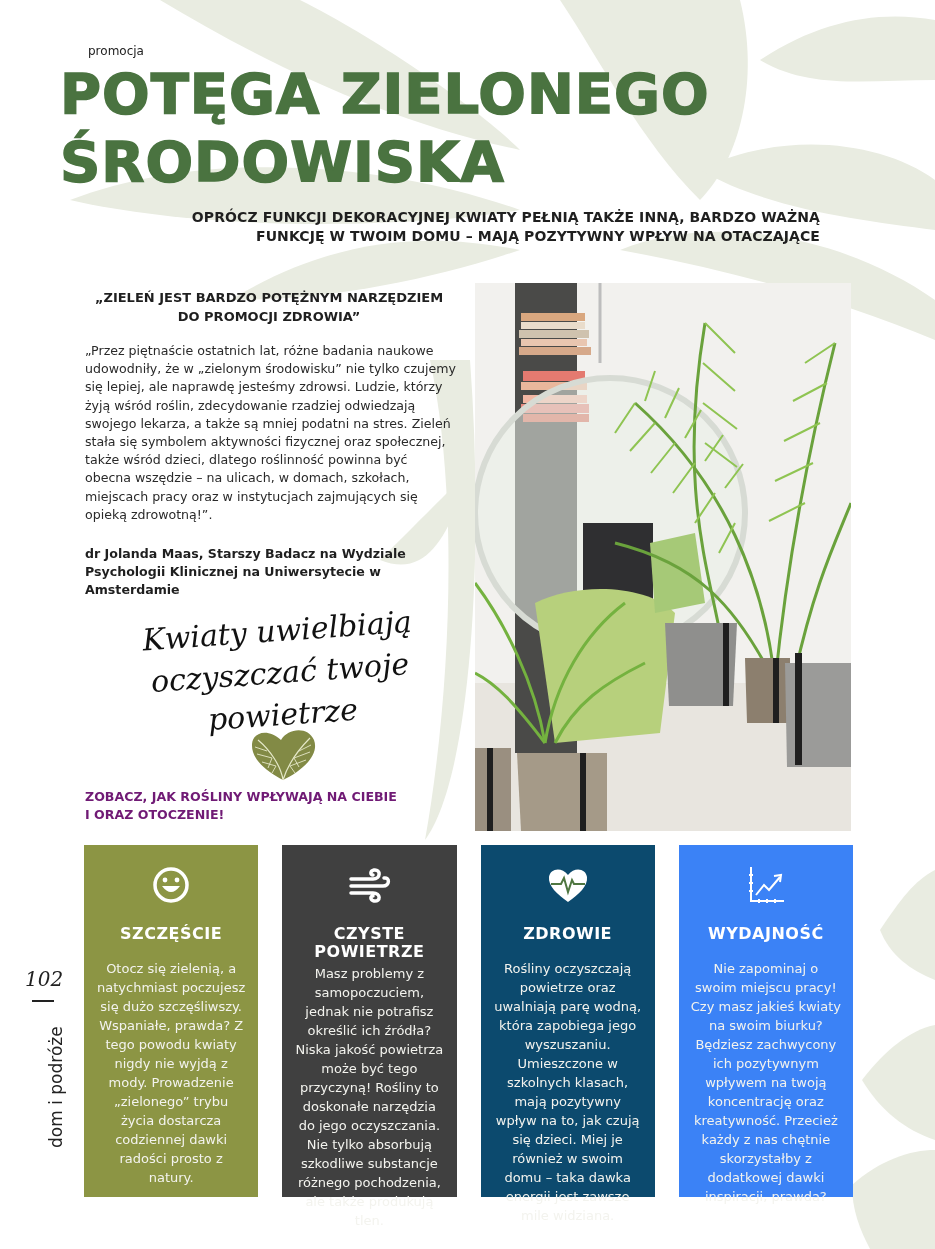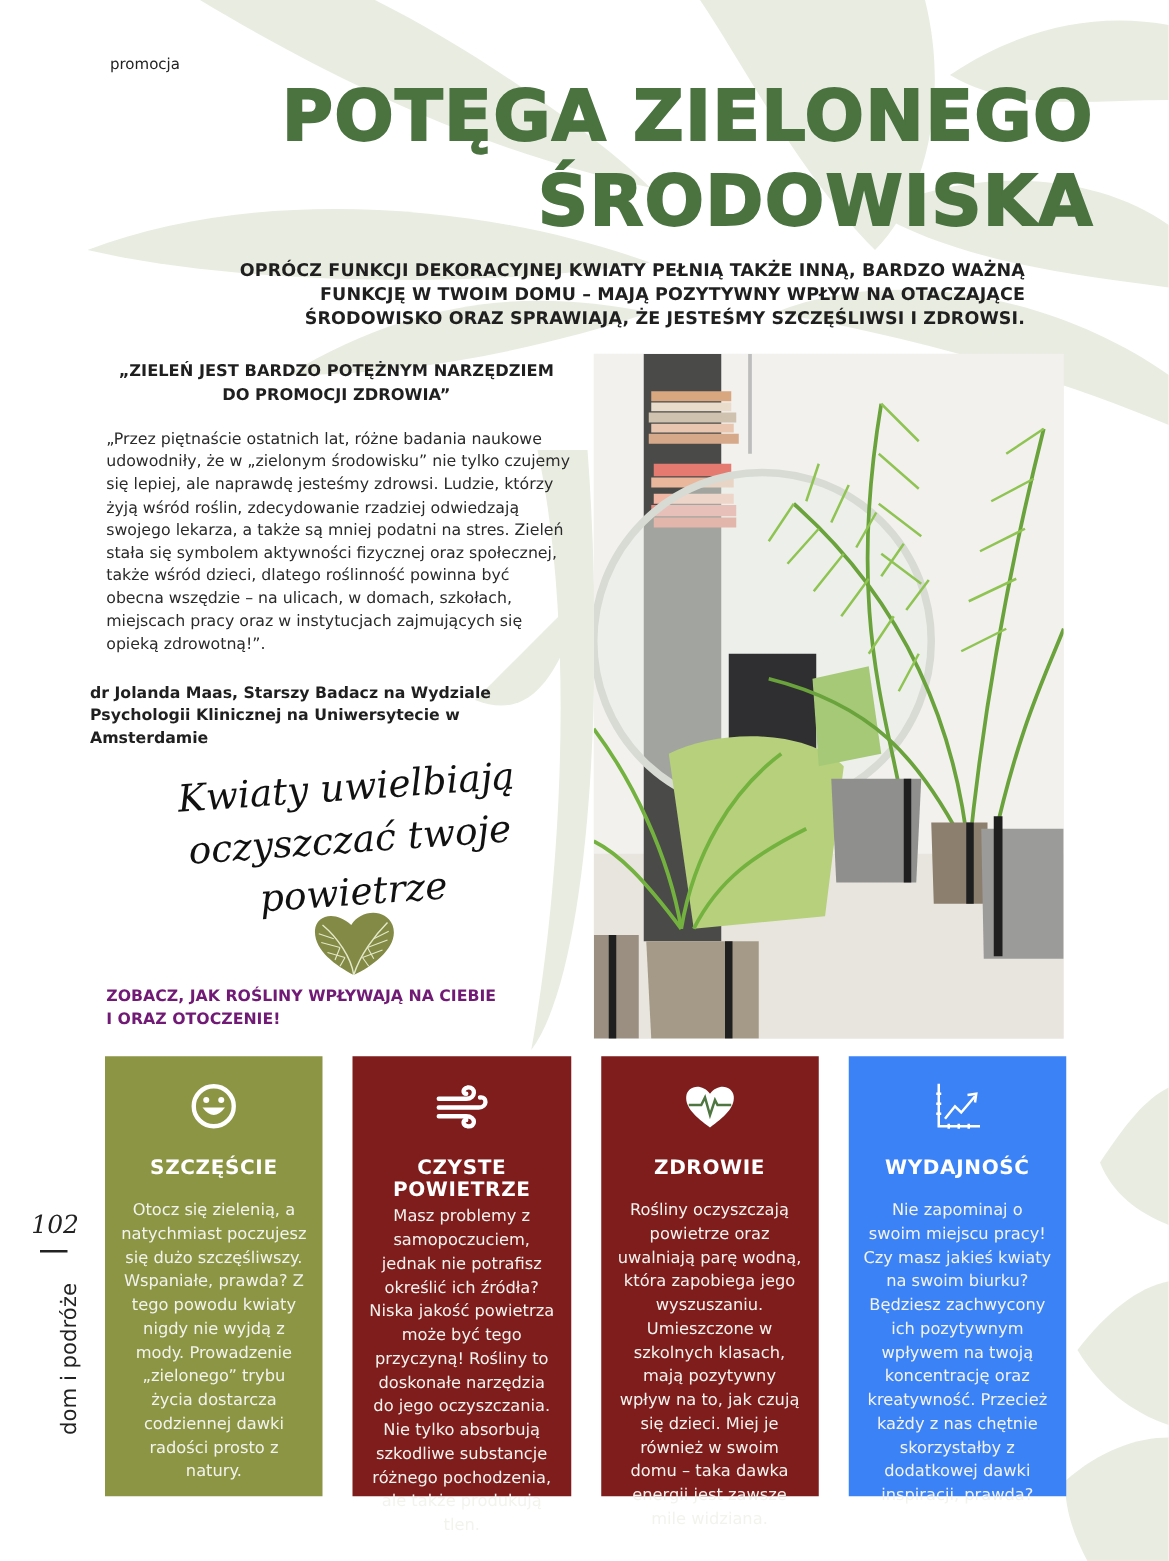--- a/index.html
+++ b/index.html
@@ -4,34 +4,34 @@
 <style>
   * { box-sizing: border-box; margin: 0; padding: 0; }
   html, body { width: 935px; height: 1249px; background: #ffffff; overflow: hidden; }
   body { position: relative; font-family: "DejaVu Sans", sans-serif; color: #1e1e1e; }
 
   .bg-leaves { position: absolute; inset: 0; z-index: 0; }
   .layer { position: absolute; z-index: 1; }
 
   .promo { left: 88px; top: 44px; font-size: 12px; color: #222; font-family: "DejaVu Sans", sans-serif; }
 
-  .title { left: 60px; top: 60px; width: 815px; text-align: right; color: #4a7340;
+  .title { left: 60px; top: 60px; width: 815px; text-align: left; color: #4a7340;
            font-family: "DejaVu Sans", sans-serif; font-weight: 900; font-size: 56px;
            line-height: 68px; letter-spacing: 1px; -webkit-text-stroke: 1.5px #4a7340; }
 
   .lead { left: 130px; top: 208px; width: 690px; text-align: right; font-size: 14px;
           line-height: 19px; font-weight: bold; color: #1f1f1f; letter-spacing: 0.1px; }
 
   .quote-head { left: 82px; top: 288px; width: 374px; text-align: center; font-size: 13px;
                 line-height: 19px; font-weight: bold; color: #1f1f1f; }
 
   .quote-body { left: 85px; top: 342px; width: 372px; font-size: 12.6px; line-height: 18.2px;
                 font-family: "DejaVu Sans", sans-serif; color: #2a2a2a; }
 
-  .author { left: 72px; top: 545px; width: 372px; font-size: 12.6px; line-height: 18.2px; font-weight: bold; color: #1f1f1f; }
+  .author { left: 85px; top: 545px; width: 372px; font-size: 12.6px; line-height: 18.2px; font-weight: bold; color: #1f1f1f; }
 
   .script { left: 95px; top: 610px; width: 370px; text-align: center; font-family: "DejaVu Serif", serif;
             font-style: italic; font-size: 30px; line-height: 42px; color: #111; transform: rotate(-4deg); }
 
   .heart { left: 248px; top: 726px; width: 70px; height: 56px; }
 
   .cta { left: 85px; top: 788px; width: 380px; font-size: 12.6px; line-height: 18px; font-weight: bold; color: #701a75; }
 
   .photo { left: 475px; top: 283px; width: 376px; height: 548px; overflow: hidden; background: #efefec; }
 
@@ -69,21 +69,20 @@
 <div class="layer promo">promocja</div>
 
 <div class="layer title">
   <div>POTĘGA ZIELONEGO</div>
   <div>ŚRODOWISKA</div>
 </div>
 
 <div class="layer lead">
   <div>OPRÓCZ FUNKCJI DEKORACYJNEJ KWIATY PEŁNIĄ TAKŻE INNĄ, BARDZO WAŻNĄ</div>
   <div>FUNKCJĘ W TWOIM DOMU – MAJĄ POZYTYWNY WPŁYW NA OTACZAJĄCE</div>
-  <div>ŚRODOWISKO ORAZ SPRAWIAJĄ, ŻE JESTEŚMY SZCZĘŚLIWSI I ZDROWSI.</div>
 </div>
 
 <div class="layer quote-head">
   <div>„ZIELEŃ JEST BARDZO POTĘŻNYM NARZĘDZIEM</div>
   <div>DO PROMOCJI ZDROWIA”</div>
 </div>
 
 <p class="layer quote-body">„Przez piętnaście ostatnich lat, różne badania naukowe udowodniły, że w „zielonym środowisku” nie tylko czujemy się lepiej, ale naprawdę jesteśmy zdrowsi. Ludzie, którzy żyją wśród roślin, zdecydowanie rzadziej odwiedzają swojego lekarza, a także są mniej podatni na stres. Zieleń stała się symbolem aktywności fizycznej oraz społecznej, także wśród dzieci, dlatego roślinność powinna być obecna wszędzie – na ulicach, w domach, szkołach, miejscach pracy oraz w instytucjach zajmujących się opieką zdrowotną!”.</p>
 
 <p class="layer author">dr Jolanda Maas, Starszy Badacz na Wydziale Psychologii Klinicznej na Uniwersytecie w Amsterdamie</p>
@@ -182,35 +181,35 @@
         <circle cx="20" cy="20" r="16" fill="none" stroke="#fff" stroke-width="3.5"></circle>
         <circle cx="14" cy="15" r="2.4" fill="#fff"></circle>
         <circle cx="26" cy="15" r="2.4" fill="#fff"></circle>
         <path d="M11 21 Q 20 33, 29 21 Z" fill="#fff"></path>
       </svg>
     </div>
     <div class="heading">SZCZĘŚCIE</div>
     <div class="text">Otocz się zielenią, a natychmiast poczujesz się dużo szczęśliwszy. Wspaniałe, prawda? Z tego powodu kwiaty nigdy nie wyjdą z mody. Prowadzenie „zielonego” trybu życia dostarcza codziennej dawki radości prosto z natury.</div>
   </div>
 
-  <div class="card two-line" style="background:#7f1d1d;">
+  <div class="card two-line" style="background:#404040;">
     <div class="icon">
       <svg width="44" height="40" viewBox="0 0 44 40">
         <g stroke="#fff" stroke-width="3.5" fill="none" stroke-linecap="round">
           <path d="M4 14 L 26 14 C 34 14, 34 4, 27 5 C 23 6, 23 10, 26 10"></path>
           <path d="M4 21 L 36 21 C 43 21, 43 12, 37 13"></path>
           <path d="M4 28 L 26 28 C 34 28, 34 37, 27 36 C 23 35, 23 31, 26 31"></path>
         </g>
       </svg>
     </div>
     <div class="heading" style="width:120px;margin-left:auto;margin-right:auto;">CZYSTE POWIETRZE</div>
     <div class="text">Masz problemy z samopoczuciem, jednak nie potrafisz określić ich źródła? Niska jakość powietrza może być tego przyczyną! Rośliny to doskonałe narzędzia do jego oczyszczania. Nie tylko absorbują szkodliwe substancje różnego pochodzenia, ale także produkują tlen.</div>
   </div>
 
-  <div class="card" style="background:#7f1d1d;">
+  <div class="card" style="background:#0c4a6e;">
     <div class="icon">
       <svg width="42" height="38" viewBox="0 0 42 38">
         <path d="M21 36 C 10 28, 1 20, 2 11 C 3 3, 14 0, 21 9 C 28 0, 39 3, 40 11 C 41 20, 32 28, 21 36 Z" fill="#fff"></path>
         <path d="M4 18 L 14 18 L 17 12 L 21 26 L 25 14 L 27 18 L 38 18" stroke="#4f7640" stroke-width="2" fill="none"></path>
       </svg>
     </div>
     <div class="heading">ZDROWIE</div>
     <div class="text">Rośliny oczyszczają powietrze oraz uwalniają parę wodną, która zapobiega jego wyszuszaniu. Umieszczone w szkolnych klasach, mają pozytywny wpływ na to, jak czują się dzieci. Miej je również w swoim domu – taka dawka energii jest zawsze mile widziana.</div>
   </div>
 

